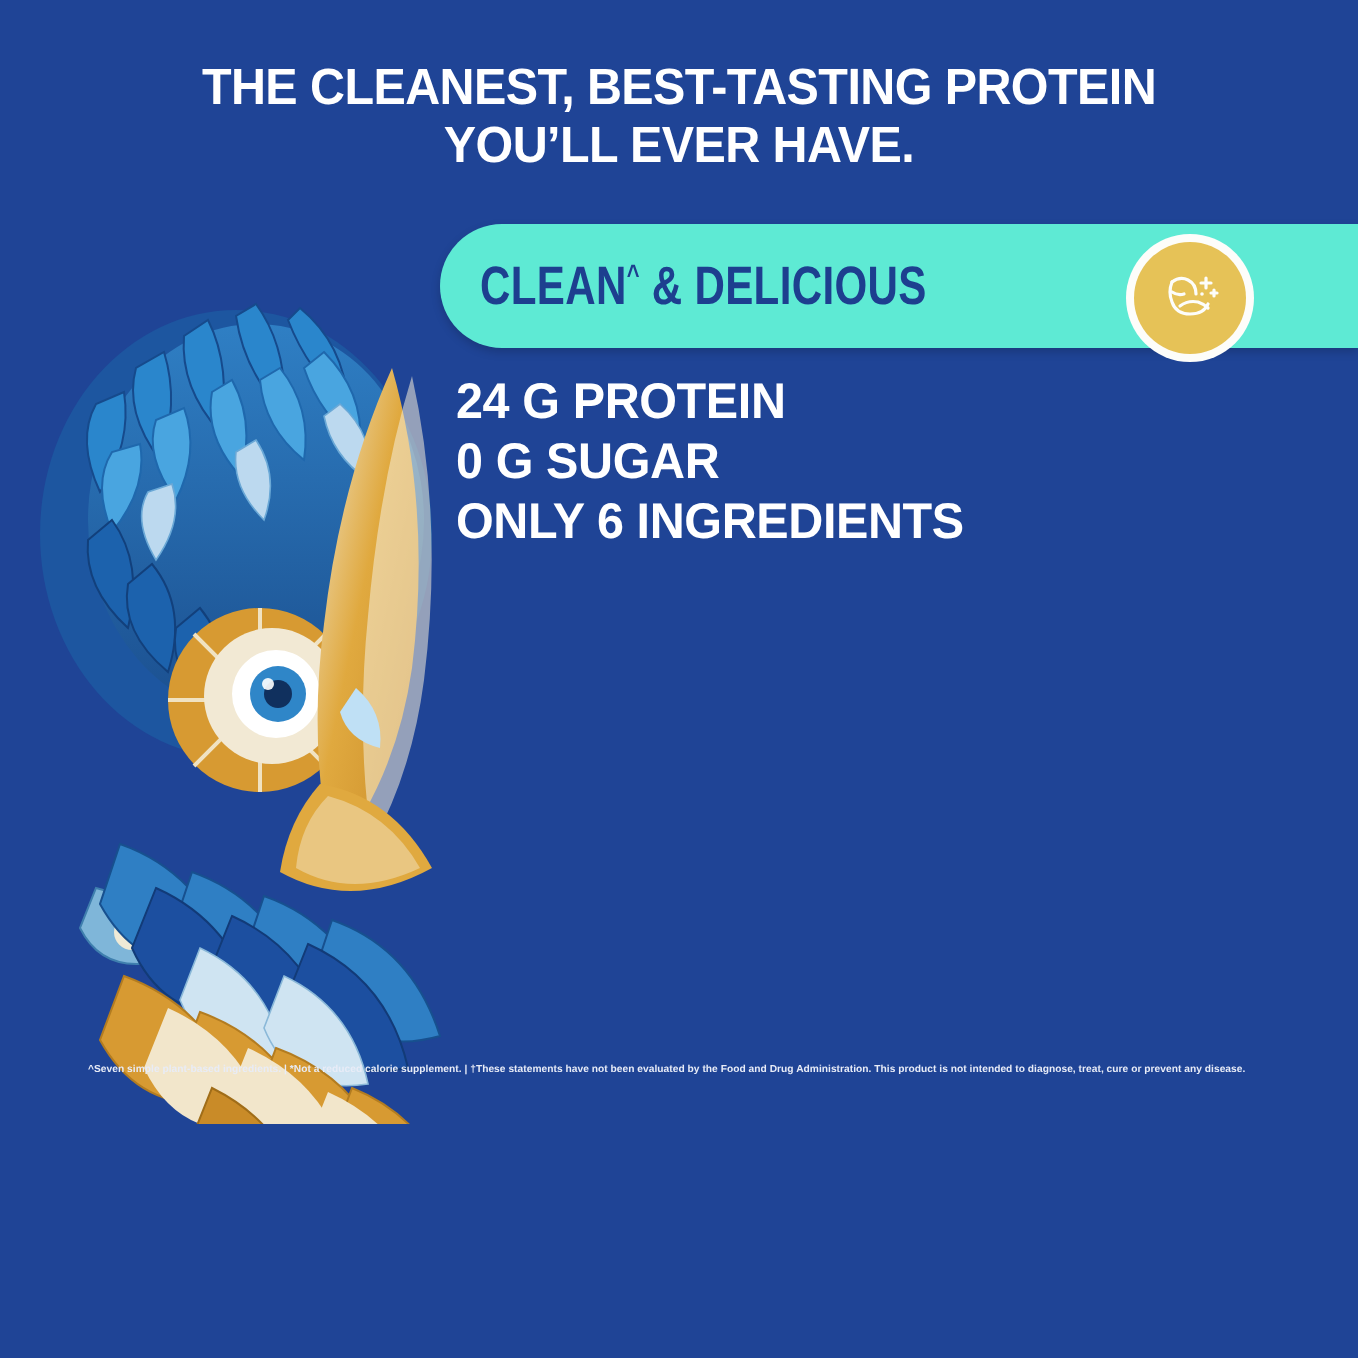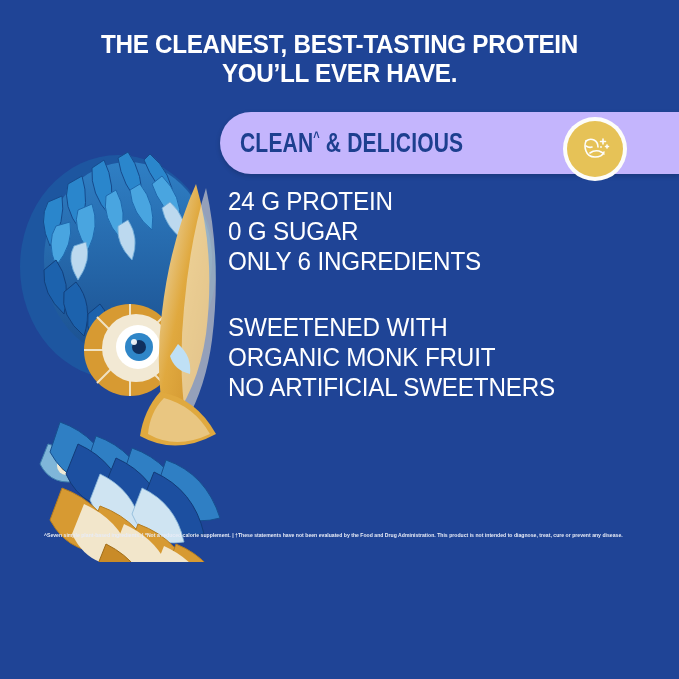--- a/index.html
+++ b/index.html
@@ -61,21 +61,21 @@
   .features {
     position: absolute;
     left: 215px;
     top: 112px;
     width: 464px;
   }
 
   .card-header {
     position: relative;
     height: 62px;
-    background: #c4b5fd;
+    background: #5eead4;
     border-radius: 31px 0 0 31px;
     margin-left: 5px;
     display: flex;
     align-items: center;
     box-shadow: 0 2px 5px rgba(0,0,0,0.18);
   }
   .card-title {
     color: #1d3f8f;
     font-weight: bold;
     font-size: 27px;
@@ -102,21 +102,21 @@
     justify-content: center;
     box-shadow: 0 0 0 4px #fdfdfa;
   }
   .badge-1 { left: 347px; }
   .badge-2 { left: 347px; }
   .badge-3 { left: 347px; }
 
   .bullets {
     margin: 13px 0 0 13px;
     color: #ffffff;
-    font-weight: normal;
+    font-weight: bold;
     font-size: 25px;
     line-height: 1.19;
     letter-spacing: -0.2px;
   }
   .bullets .bullet-line {
     display: block;
     white-space: nowrap;
     transform: scaleX(0.97);
     transform-origin: left center;
   }
@@ -290,25 +290,20 @@
       </div>
     </div>
     <div class="bullets">
       <span class="bullet-line">24 G PROTEIN</span>
       <span class="bullet-line">0 G SUGAR</span>
       <span class="bullet-line">ONLY 6 INGREDIENTS</span>
     </div>
 
     <div class="block-gap-1"></div>
 
-    <div class="bullets">
-      <span class="bullet-line">SWEETENED WITH</span>
-      <span class="bullet-line">ORGANIC MONK FRUIT</span>
-      <span class="bullet-line">NO ARTIFICIAL SWEETNERS</span>
-    </div>
 
     <div class="block-gap-2"></div>
 
 
   </div>
 
   <div class="disclaimer">^Seven simple plant-based ingredients. | *Not a reduced calorie supplement. | †These statements have not been evaluated by the Food and Drug Administration. This product is not intended to diagnose, treat, cure or prevent any disease.</div>
 
 </div>
 

